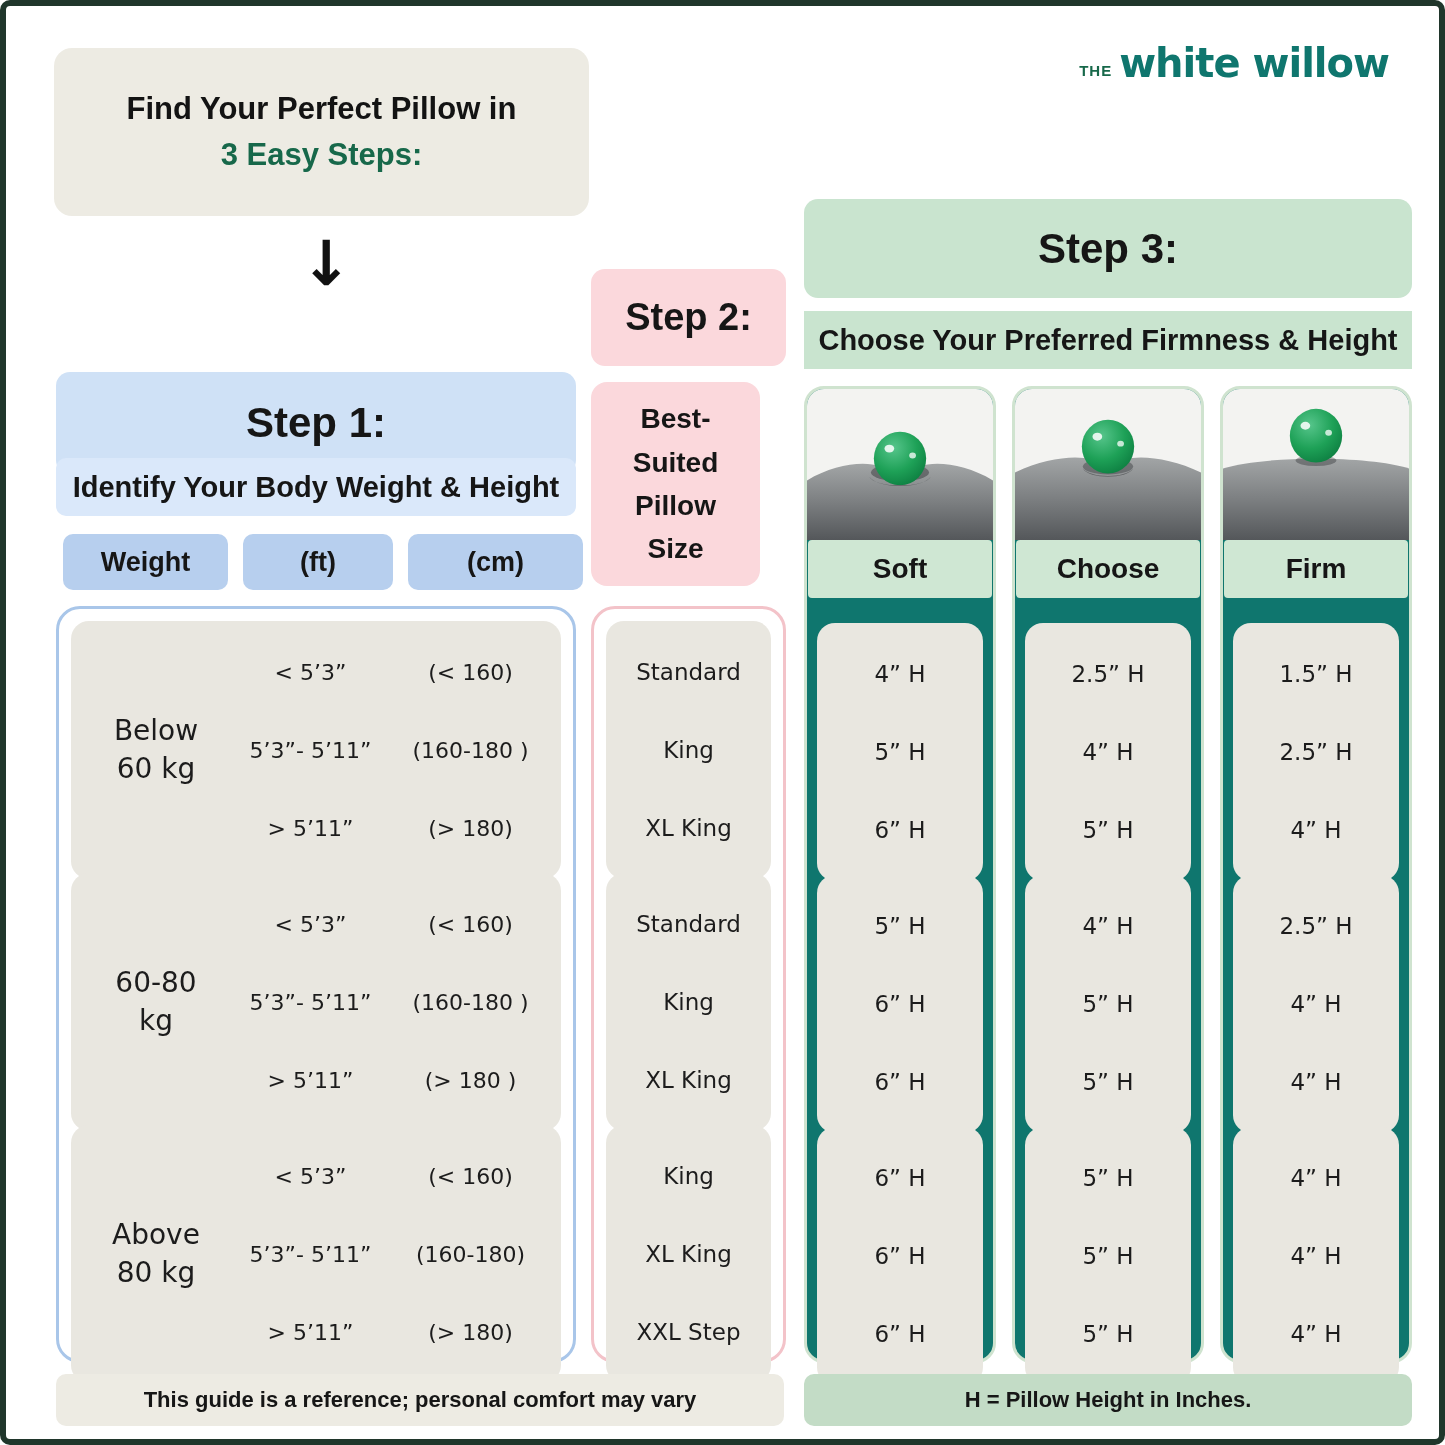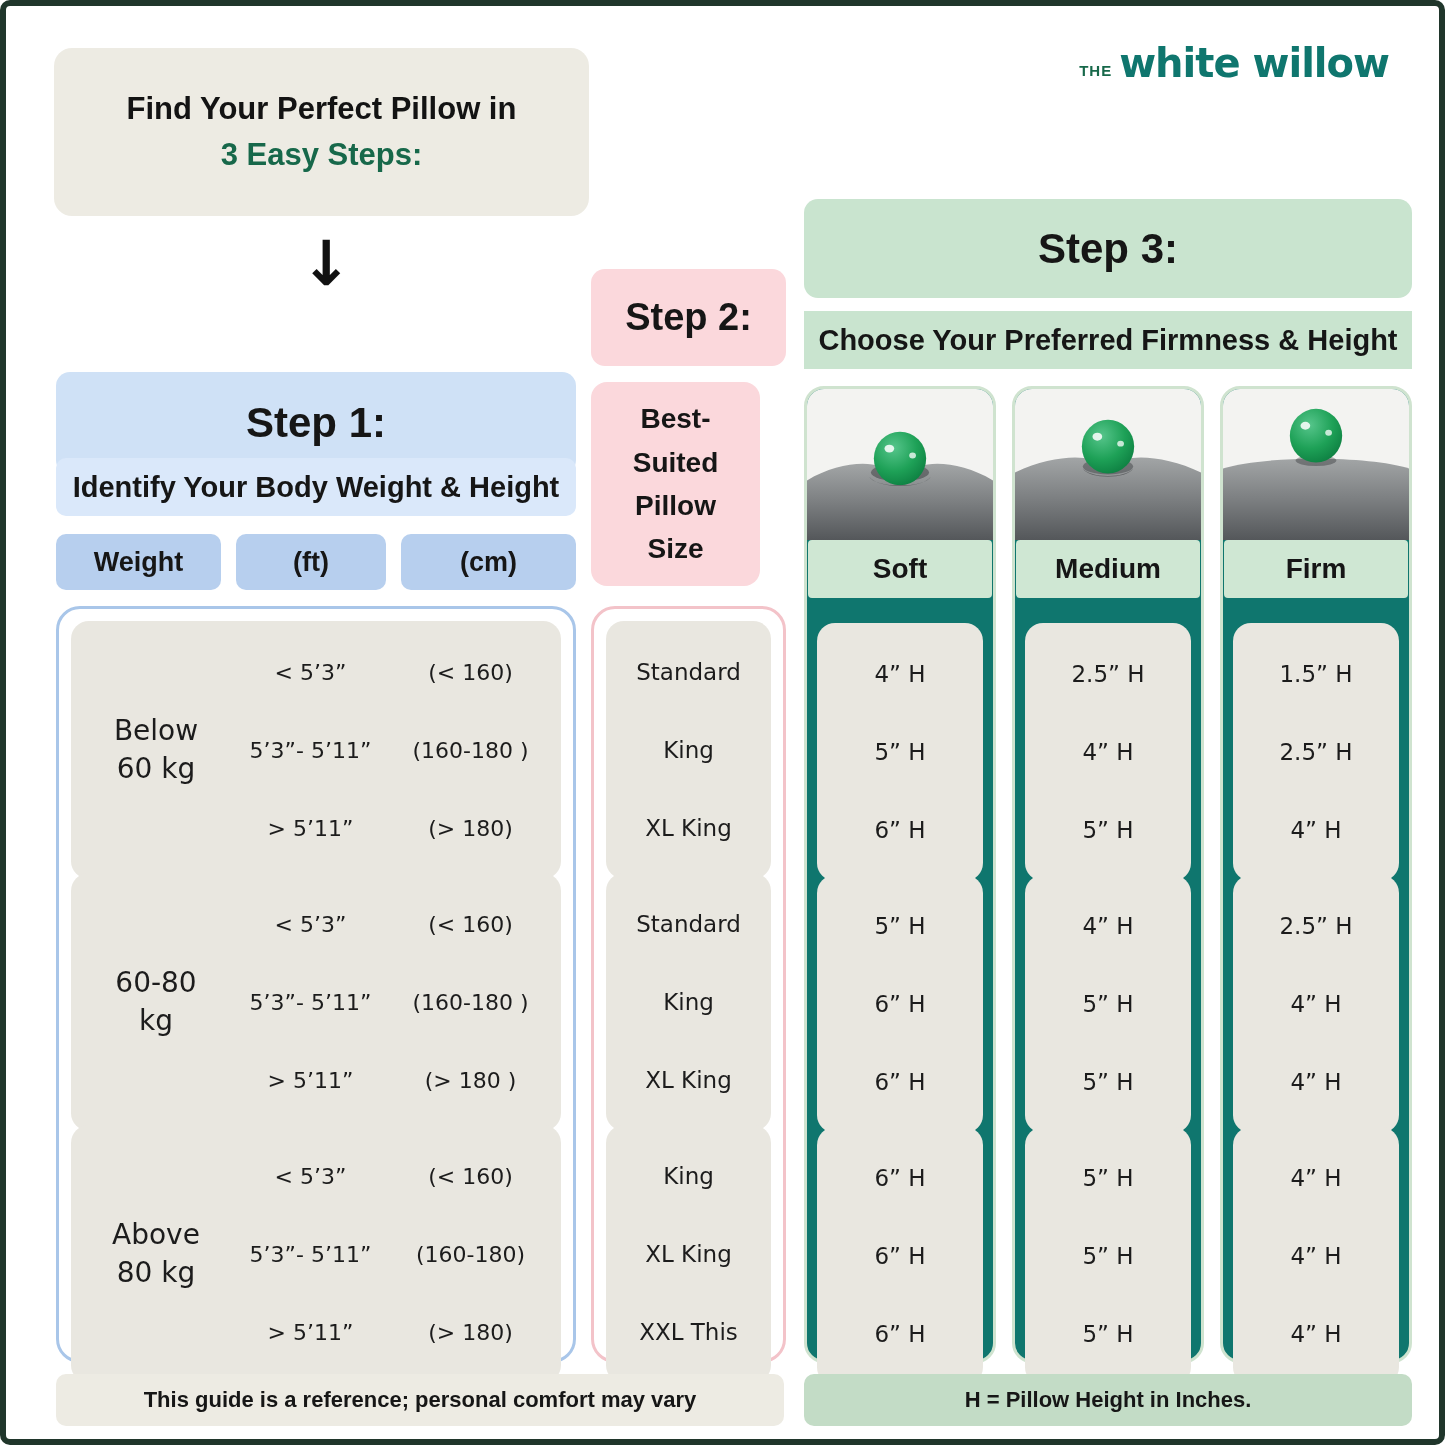--- a/index.html
+++ b/index.html
@@ -16,21 +16,21 @@
   .title-l2{font-size:31px;font-weight:700;font-family:"Liberation Sans",sans-serif;color:#17684a;}
   .down-arrow{left:265px;top:215px;width:110px;height:85px;font-size:62px;font-weight:700;color:#111;}
 
   
   .logo{right:50px;top:34px;display:flex;align-items:center;gap:7px;}
   .logo-the{font-family:"Liberation Sans",sans-serif;font-weight:700;font-size:15px;letter-spacing:1px;color:#17684a;margin-top:14px;}
   .logo-name{font-family:"DejaVu Sans",sans-serif;font-weight:700;font-size:40px;letter-spacing:-1px;color:#0f766e;}
 
   .s1-title{left:50px;top:333px;width:520px;height:102px;background:#cfe1f6;border-radius:14px;font-size:42px;margin-top:33px;}
   .s1-sub{left:50px;top:452px;width:520px;height:58px;background:#dae8fa;border-radius:10px;font-size:29px;}
-  .chips{left:50px;top:528px;width:520px;height:56px;display:flex;gap:15px;}
+  .chips{left:57px;top:528px;width:520px;height:56px;display:flex;gap:15px;}
   .chip{background:#b7cfee;border-radius:10px;height:56px;font-size:27px;display:flex;align-items:center;justify-content:center;}
   .chip.c1{width:165px;} .chip.c2{width:150px;} .chip.c3{width:175px;}
 
   .s2-title{left:585px;top:263px;width:195px;height:97px;background:#fbd8dc;border-radius:14px;font-size:38px;}
   .s2-sub{left:585px;top:376px;width:169px;height:204px;background:#fbd8dc;border-radius:16px;font-size:28px;line-height:1.55;padding:0 14px;}
 
   .s3-title{left:798px;top:193px;width:608px;height:99px;background:#c9e4cf;border-radius:14px;font-size:42px;}
   .s3-sub{left:798px;top:305px;width:608px;height:58px;background:#c9e4cf;border-radius:0;font-size:29px;}
 
   
@@ -149,21 +149,21 @@
       <div class="cell">XL King</div>
     </div>
     <div class="group g2">
       <div class="cell">Standard</div>
       <div class="cell">King</div>
       <div class="cell">XL King</div>
     </div>
     <div class="group g3">
       <div class="cell">King</div>
       <div class="cell">XL King</div>
-      <div class="cell">XXL This</div>
+      <div class="cell">XXL Step</div>
     </div>
   </div>
 
   <div class="abs s3-title center heading">Step 3:</div>
   <div class="abs s3-sub center heading">Choose Your Preferred Firmness &amp; Height</div>
 
   <div class="abs s3col f1">
     <div class="photo">
       <svg viewBox="0 0 192 152" preserveAspectRatio="none">
         <rect width="192" height="152" fill="#f3f3f1"></rect>
@@ -198,21 +198,21 @@
       <svg viewBox="0 0 192 152" preserveAspectRatio="none">
         <rect width="192" height="152" fill="#f3f3f1"></rect>
         <path d="M0,84 C30,70 62,66 79,71 C85,84 107,84 113,71 C130,66 162,70 192,84 L192,152 L0,152 Z" fill="url(#pillowg)"></path>
         <ellipse cx="96" cy="78" rx="26" ry="8" fill="rgba(30,32,34,0.35)"></ellipse>
         <circle cx="96" cy="58" r="27" fill="url(#ballg)"></circle>
         <ellipse cx="85" cy="48" rx="5" ry="4" fill="rgba(255,255,255,0.85)"></ellipse>
         <ellipse cx="109" cy="55" rx="3.5" ry="3" fill="rgba(255,255,255,0.75)"></ellipse>
         <path d="M70,80 C78,90 114,90 122,80 C116,91 76,91 70,80 Z" fill="#626567"></path>
       </svg>
     </div>
-    <div class="flabel">Medium</div>
+    <div class="flabel">Choose</div>
     <div class="group g1">
       <div class="cell">2.5” H</div>
       <div class="cell">4” H</div>
       <div class="cell">5” H</div>
     </div>
     <div class="group g2">
       <div class="cell">4” H</div>
       <div class="cell">5” H</div>
       <div class="cell">5” H</div>
     </div>

